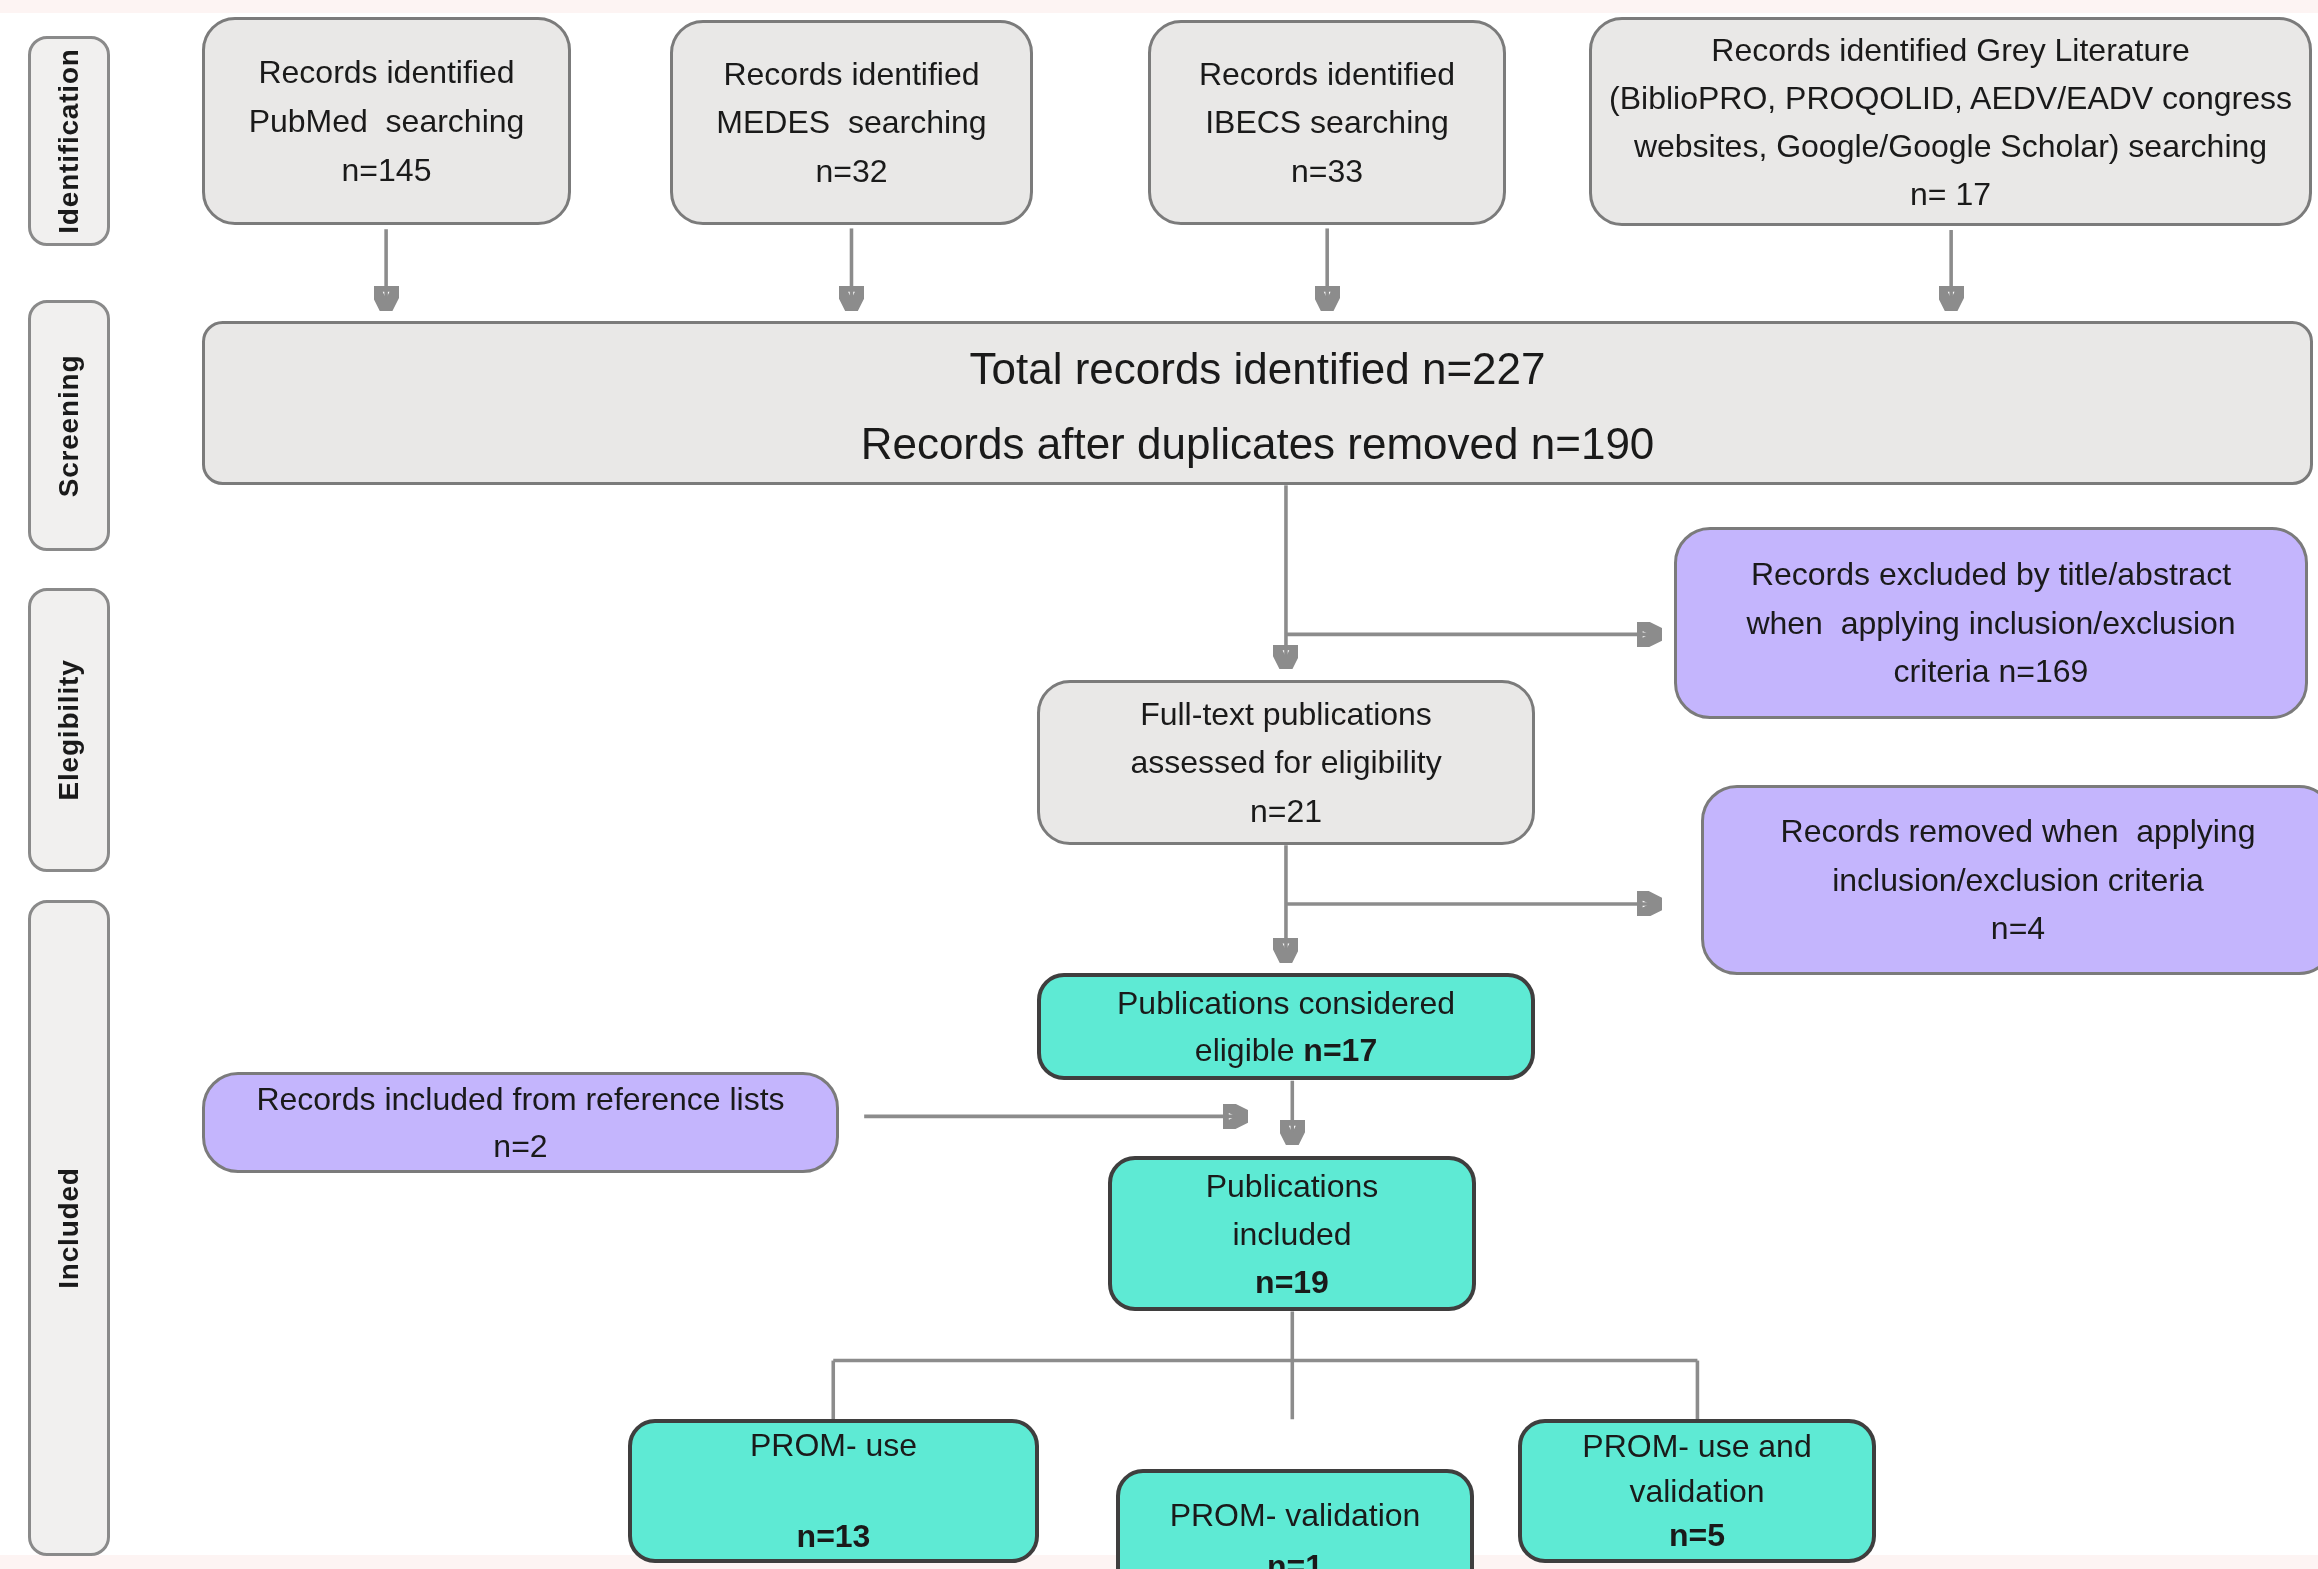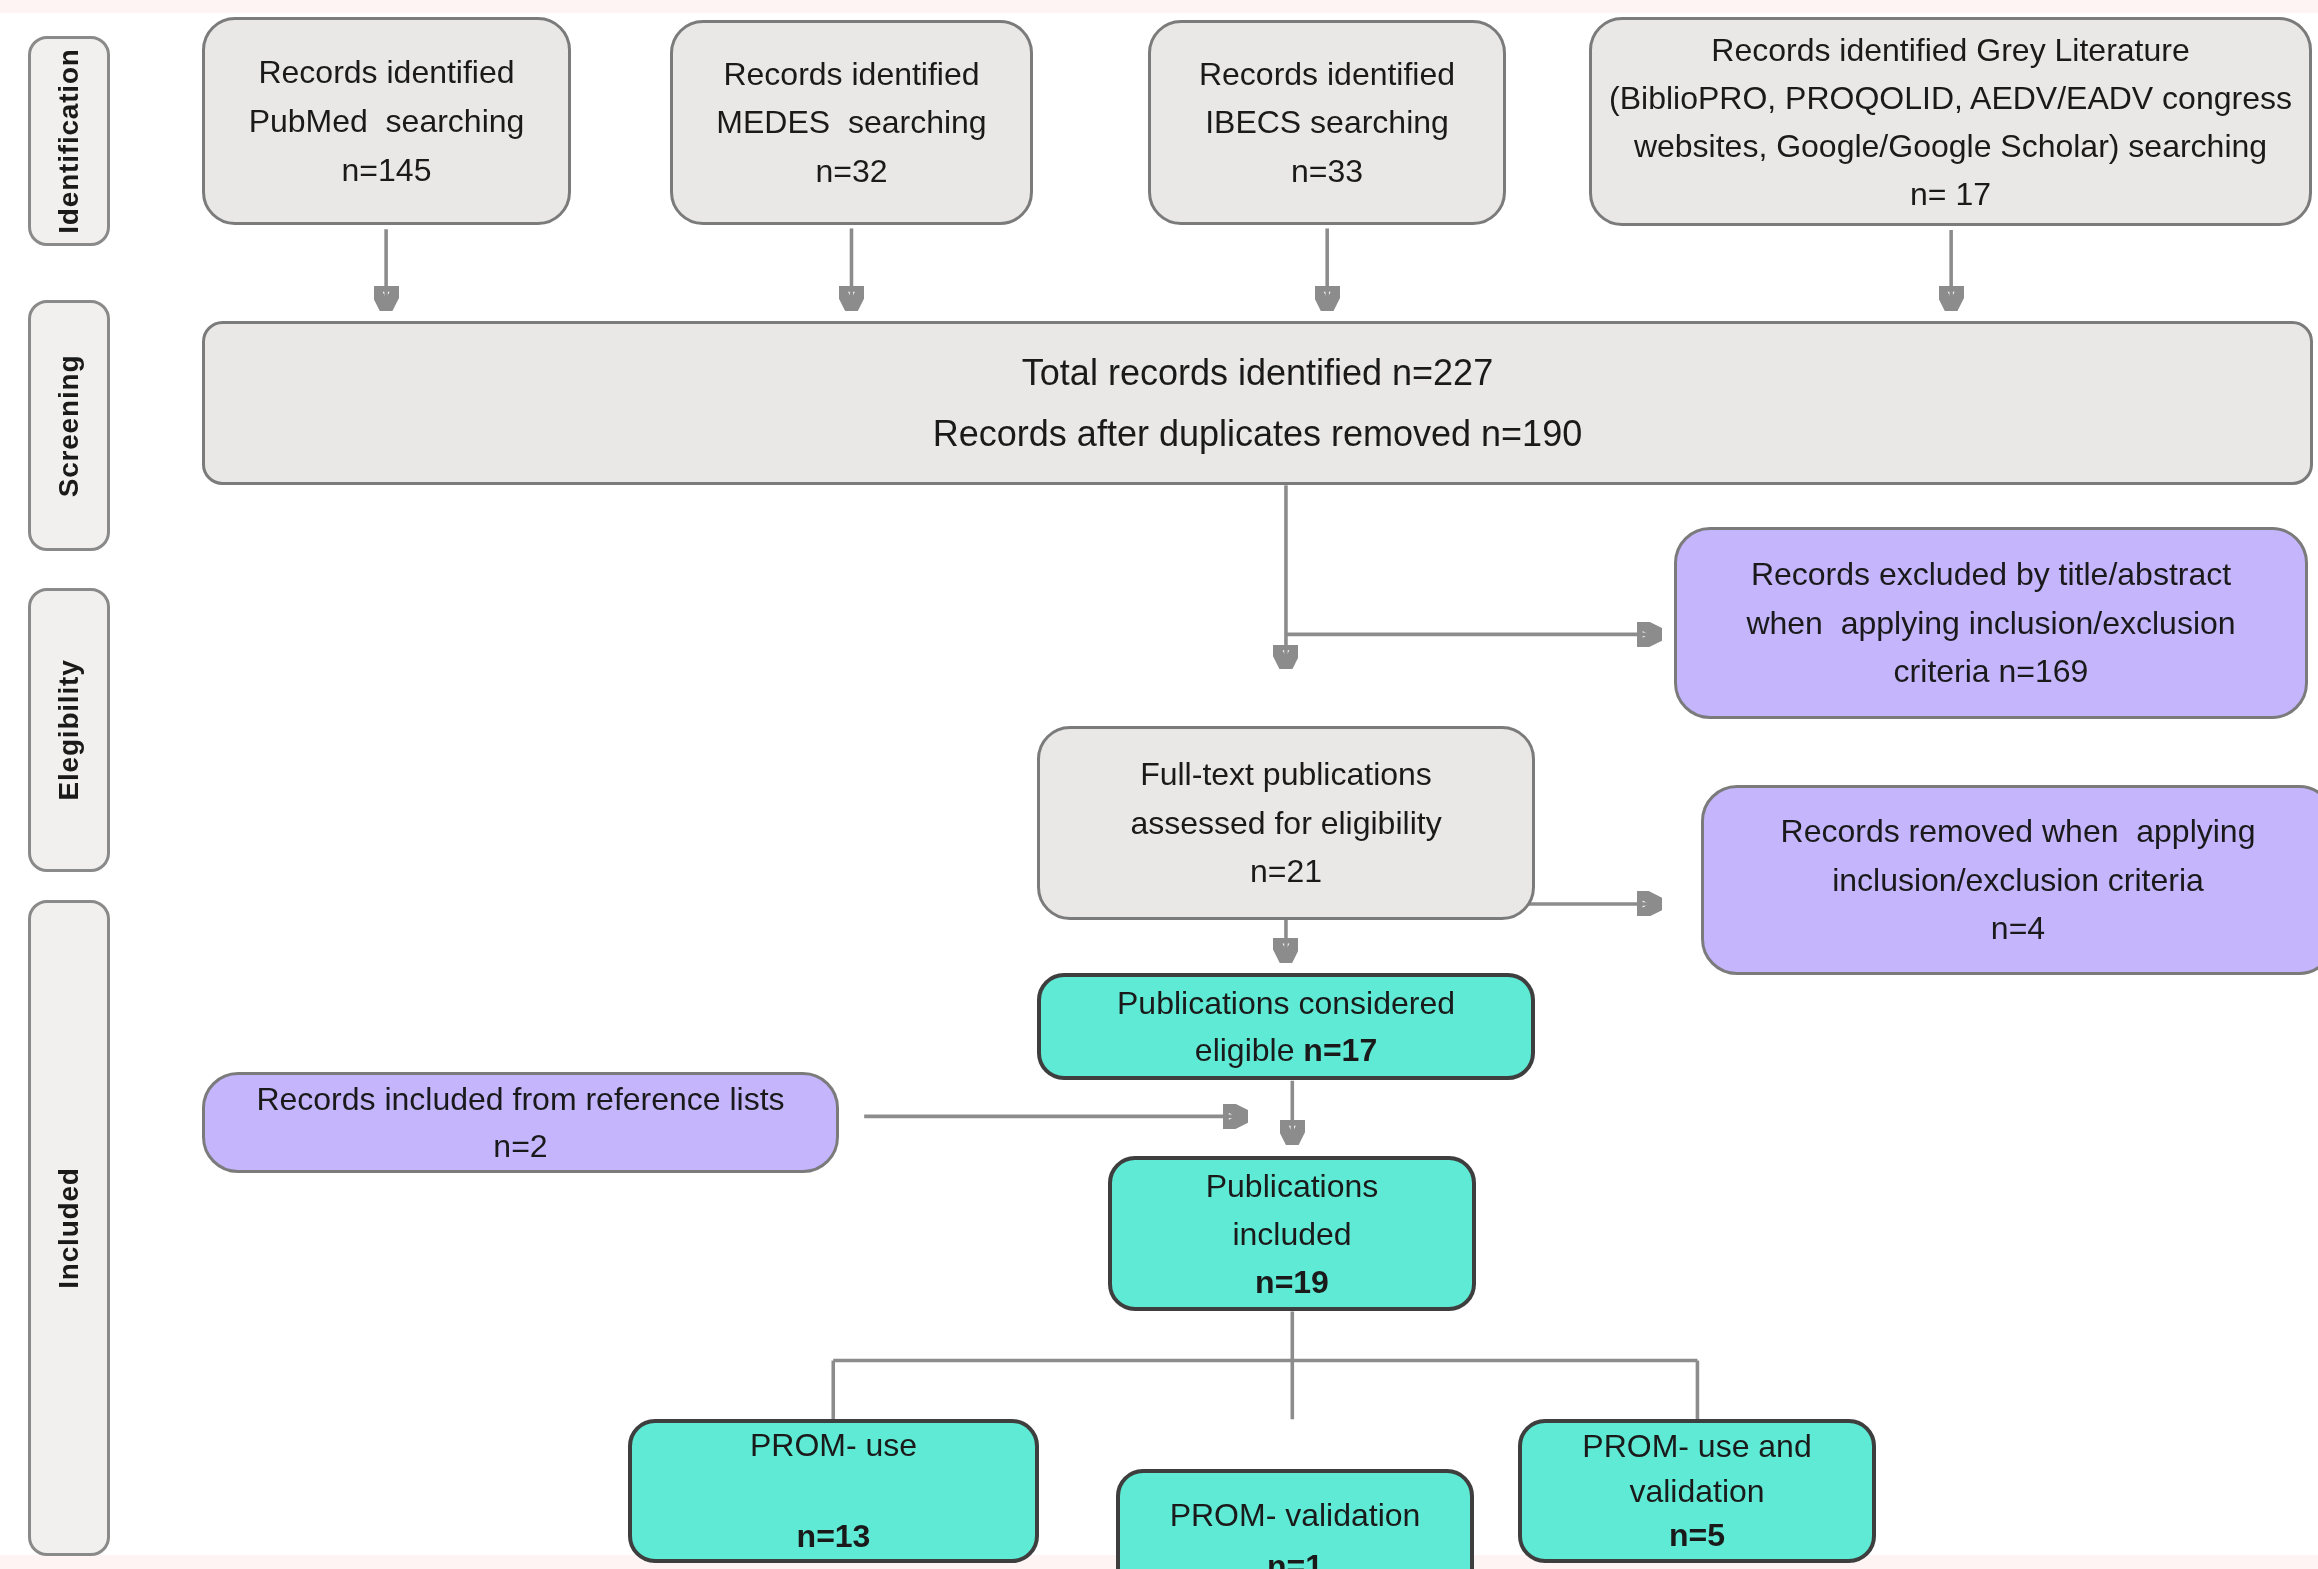--- a/index.html
+++ b/index.html
@@ -27,21 +27,21 @@
     flex-direction: column;
     justify-content: center;
     align-items: center;
     text-align: center;
     font-size: 32px;
     line-height: 1.52;
   }
   .box .ln { white-space: pre-wrap; }
   .pale { background: #c4b5fd; border-radius: 36px; }
   .dark { background: #5eead4; border: 4px solid #3f3e3e; border-radius: 27px; }
-  .bar  { border-radius: 20.6px; font-size: 36px; line-height: 1.7; }
+  .bar  { border-radius: 20.6px; font-size: 44px; line-height: 1.7; justify-content: flex-end; }
   .b { font-weight: 700; }
 
   .side {
     position: absolute;
     left: 28px;
     width: 82px;
     box-sizing: border-box;
     border: 3.2px solid #8a8a8a;
     border-radius: 19px;
     background: #f1f0ef;
@@ -130,21 +130,21 @@
     <div class="ln">Total records identified n=227</div>
     <div class="ln">Records after duplicates removed n=190</div>
   </div>
 
   <div class="box pale" style="left:1674px; top:527px; width:634px; height:192px;">
     <div class="ln">Records excluded by title/abstract</div>
     <div class="ln">when  applying inclusion/exclusion</div>
     <div class="ln">criteria n=169</div>
   </div>
 
-  <div class="box" style="left:1037px; top:680px; width:498px; height:194px;margin-top:46px;">
+  <div class="box" style="left:1037px; top:680px; width:498px; height:165px;">
     <div class="ln">Full-text publications</div>
     <div class="ln">assessed for eligibility</div>
     <div class="ln">n=21</div>
   </div>
 
   <div class="box pale" style="left:1674px; top:785px; width:634px; height:190px;margin-left:27px;">
     <div class="ln">Records removed when  applying</div>
     <div class="ln">inclusion/exclusion criteria</div>
     <div class="ln">n=4</div>
   </div>

